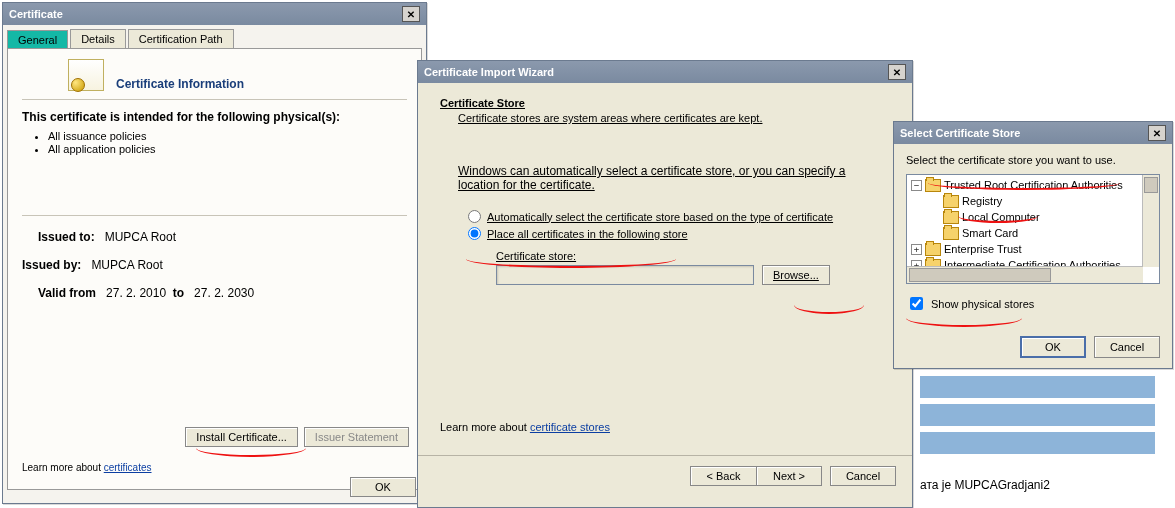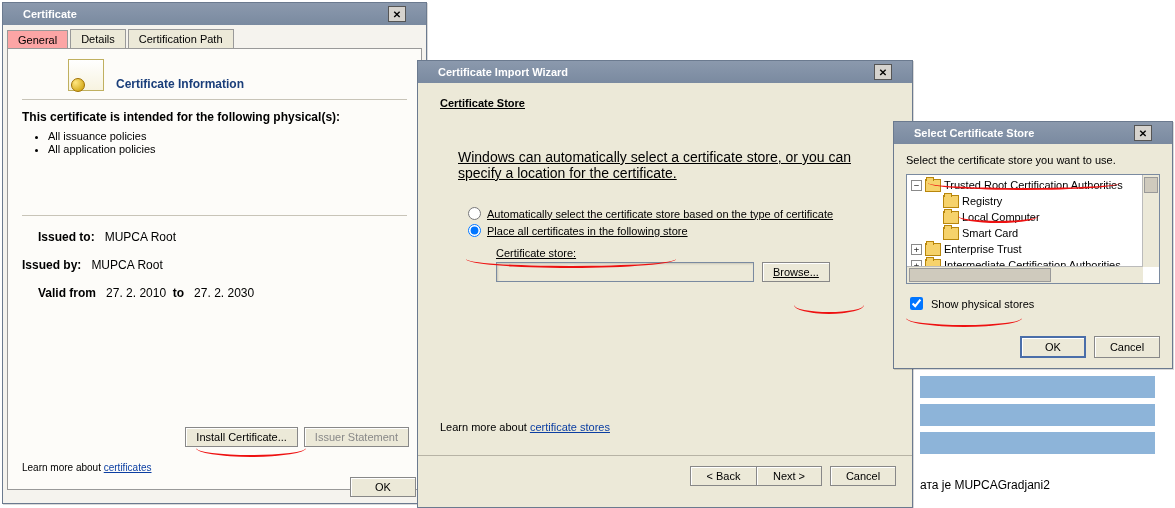--- a/index.html
+++ b/index.html
@@ -17,21 +17,21 @@
   .window {
     position:absolute;
     background:#ece9d8;
     border:1px solid #6b7a8f;
     box-shadow:1px 1px 0 rgba(0,0,0,0.15);
   }
   .titlebar {
     background:linear-gradient(#8b99ad,#7a8aa0);
     color:#fff;
     font-weight:bold;
-    padding:3px 20px;
+    padding:3px 6px;
     display:flex;
     justify-content:space-between;
     align-items:center;
     font-size:11px;
   }
   .titlebar .close {
     width:16px;height:14px;
     background:#d6d3ce;
     border:1px solid #555;
     color:#000;
@@ -45,21 +45,21 @@
   .tabs { display:flex; margin:4px 4px 0 4px; }
   .tab {
     padding:3px 10px;
     border:1px solid #999;
     border-bottom:none;
     background:#ece9d8;
     margin-right:2px;
     cursor:pointer;
     position:relative;
   }
-  .tab.active { background:#fca5a5; top:1px;}
+  .tab.active { background:#14b8a6; top:1px;}
   .tab-body {
     margin:0 4px 4px 4px;
     border:1px solid #999;
     background:#fdfcf9;
     height:442px;
     padding:10px 14px;
     box-sizing:border-box;
     position:relative;
   }
   .cert-header { display:flex; align-items:flex-end; gap:12px; margin-bottom:8px;margin-left:46px;}
@@ -99,21 +99,21 @@
   .redmark {
     position:absolute; height:7px;
     border-bottom:2px solid #e11; border-radius:0 0 50% 50%/0 0 100% 100%;
     pointer-events:none;
   }
   
   .wiz-win { left:417px; top:60px; width:494px; height:446px;}
   .wiz-body { padding:14px 22px 10px; position:relative; height:calc(100% - 22px); box-sizing:border-box;text-decoration:underline;}
   .wiz-h1 { font-weight:bold; color:#000; font-size:11px; margin-bottom:3px;}
   .wiz-desc { margin:0 0 0 18px; font-size:11px;}
-  .wiz-text { margin:40px 0 26px 18px; font-size:14px; max-width:430px;}
+  .wiz-text { margin:40px 0 18px 18px; font-size:12px; max-width:430px;}
   .radio-row { margin:4px 0 4px 28px; display:flex; align-items:center; gap:6px;}
   input[type=radio]{ margin:0;}
   .store-label{ margin:10px 0 3px 56px;}
   .store-field{
     margin-left:56px; display:flex; gap:8px; align-items:center;
   }
   .store-input{
     width:256px; height:18px;
     border:1px solid #7a8aa0; background:#ece9d8;
     box-shadow:inset 1px 1px 2px rgba(0,0,0,0.15);
@@ -216,20 +216,21 @@
   </div>
 </div>
 
 <div class="window wiz-win">
   <div class="titlebar">
     <span>Certificate Import Wizard</span>
     <span class="close">✕</span>
   </div>
   <div class="wiz-body">
     <div class="wiz-h1">Certificate Store</div>
+    <div class="wiz-desc">Certificate stores are system areas where certificates are kept.</div>
     <div class="wiz-text">Windows can automatically select a certificate store, or you can specify a location for the certificate.</div>
 
     <label class="radio-row">
       <input type="radio" name="store" style="">
       <span>Automatically select the certificate store based on the type of certificate</span>
     </label>
     <label class="radio-row">
       <input type="radio" name="store" checked="" style="">
       <span>Place all certificates in the following store</span>
     </label>

